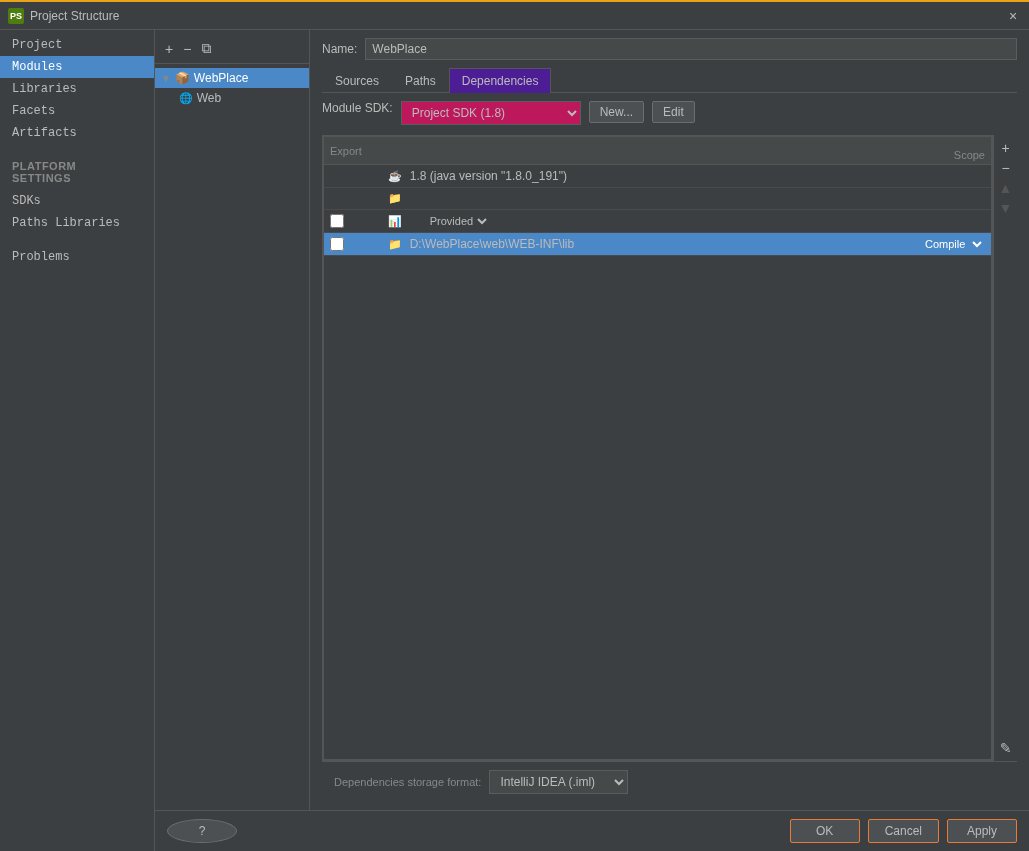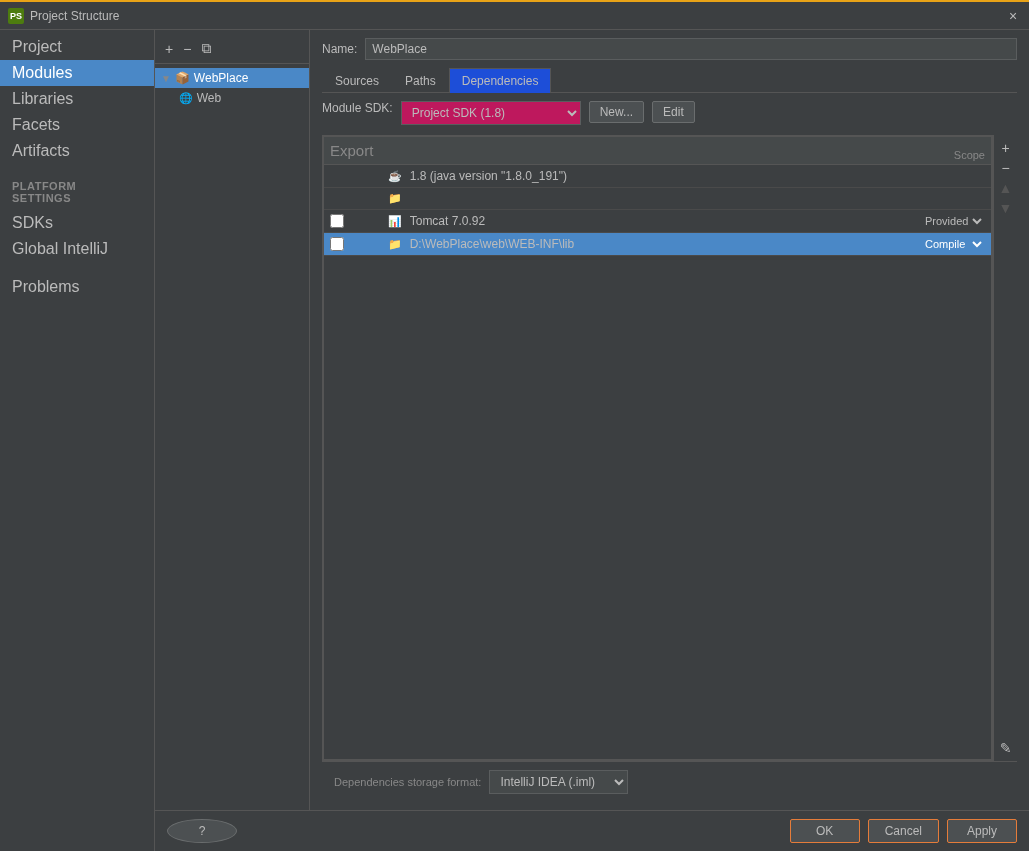--- a/index.html
+++ b/index.html
@@ -86,22 +86,23 @@
       font-size: 11px;
       font-weight: bold;
       color: #888;
       text-transform: uppercase;
       letter-spacing: 0.5px;
     }
     .nav-item {
       padding: 4px 8px 4px 12px;
       cursor: pointer;
       color: #bbbbbb;
-      font-size: 16px;
+      font-size: 12px;
       border-radius: 0;
+      font-family: Liberation Mono, monospace;
     }
     .nav-item.active {
       background: #4a88c7;
       color: #fff;
     }
 
     .platform-section {
       margin-top: 8px;
     }
 
@@ -176,21 +177,21 @@
       padding: 5px 12px;
       cursor: pointer;
       color: #bbbbbb;
       font-size: 12px;
       border: 1px solid transparent;
       border-bottom: none;
       margin-bottom: -1px;
     }
     .tab.active {
       color: #bbbbbb;
-      background: #1d4ed8;
+      background: #4c1d95;
       border-color: #555;
       border-bottom-color: #3c3f41;
     }
 
     .sdk-row {
       display: flex;
       align-items: flex-start;
       gap: 8px;
       margin-bottom: 10px;
     }
@@ -222,21 +223,21 @@
       display: flex;
       align-items: center;
       background: #45494a;
       border: 1px solid #555;
       border-bottom: none;
       padding: 3px 6px;
     }
     .dep-col-export {
       width: 60px;
       color: #888;
-      font-size: 15px;
+      font-size: 11px;
     }
     .dep-col-name {
       flex: 1;
       color: #888;
       font-size: 11px;
     }
     .dep-col-scope {
       width: 80px;
       color: #888;
       font-size: 11px;
@@ -391,21 +392,21 @@
     <div class="nav-item">Project</div>
     <div class="nav-item active">Modules</div>
     <div class="nav-item">Libraries</div>
     <div class="nav-item">Facets</div>
     <div class="nav-item">Artifacts</div>
     <div class="platform-section">
       <div style="padding: 4px 8px 2px 4px;">
         <div class="section-header">Platform Settings</div>
       </div>
       <div class="nav-item">SDKs</div>
-      <div class="nav-item">Global IntelliJ</div>
+      <div class="nav-item">Paths Libraries</div>
     </div>
     <div style="margin-top: 12px;">
       <div class="nav-item">Problems</div>
     </div>
   </div>
 
   <div style="display:flex; flex:1; flex-direction:column;">
     <div class="middle-layout">
 
       <div class="module-panel">
@@ -469,21 +470,20 @@
 
               <div class="dep-row">
                 <span style="width:54px; display:inline-block;"></span>
                 <span class="dep-icon">📁</span>
                 <span class="dep-scope"></span>
               </div>
 
               <div class="dep-row">
                 <input type="checkbox" class="dep-checkbox" style="width: 14px; height: 14px; margin-right: 40px;">
                 <span class="dep-icon" style="color:#f08060;">📊</span>
-                <span class="dep-name">Tomcat 7.0.92</span>
                 <span class="dep-scope">
                   <select class="dep-scope-dropdown">
                     <option>Provided</option>
                     <option>Compile</option>
                     <option>Test</option>
                     <option>Runtime</option>
                   </select>
                 </span>
               </div>
 

